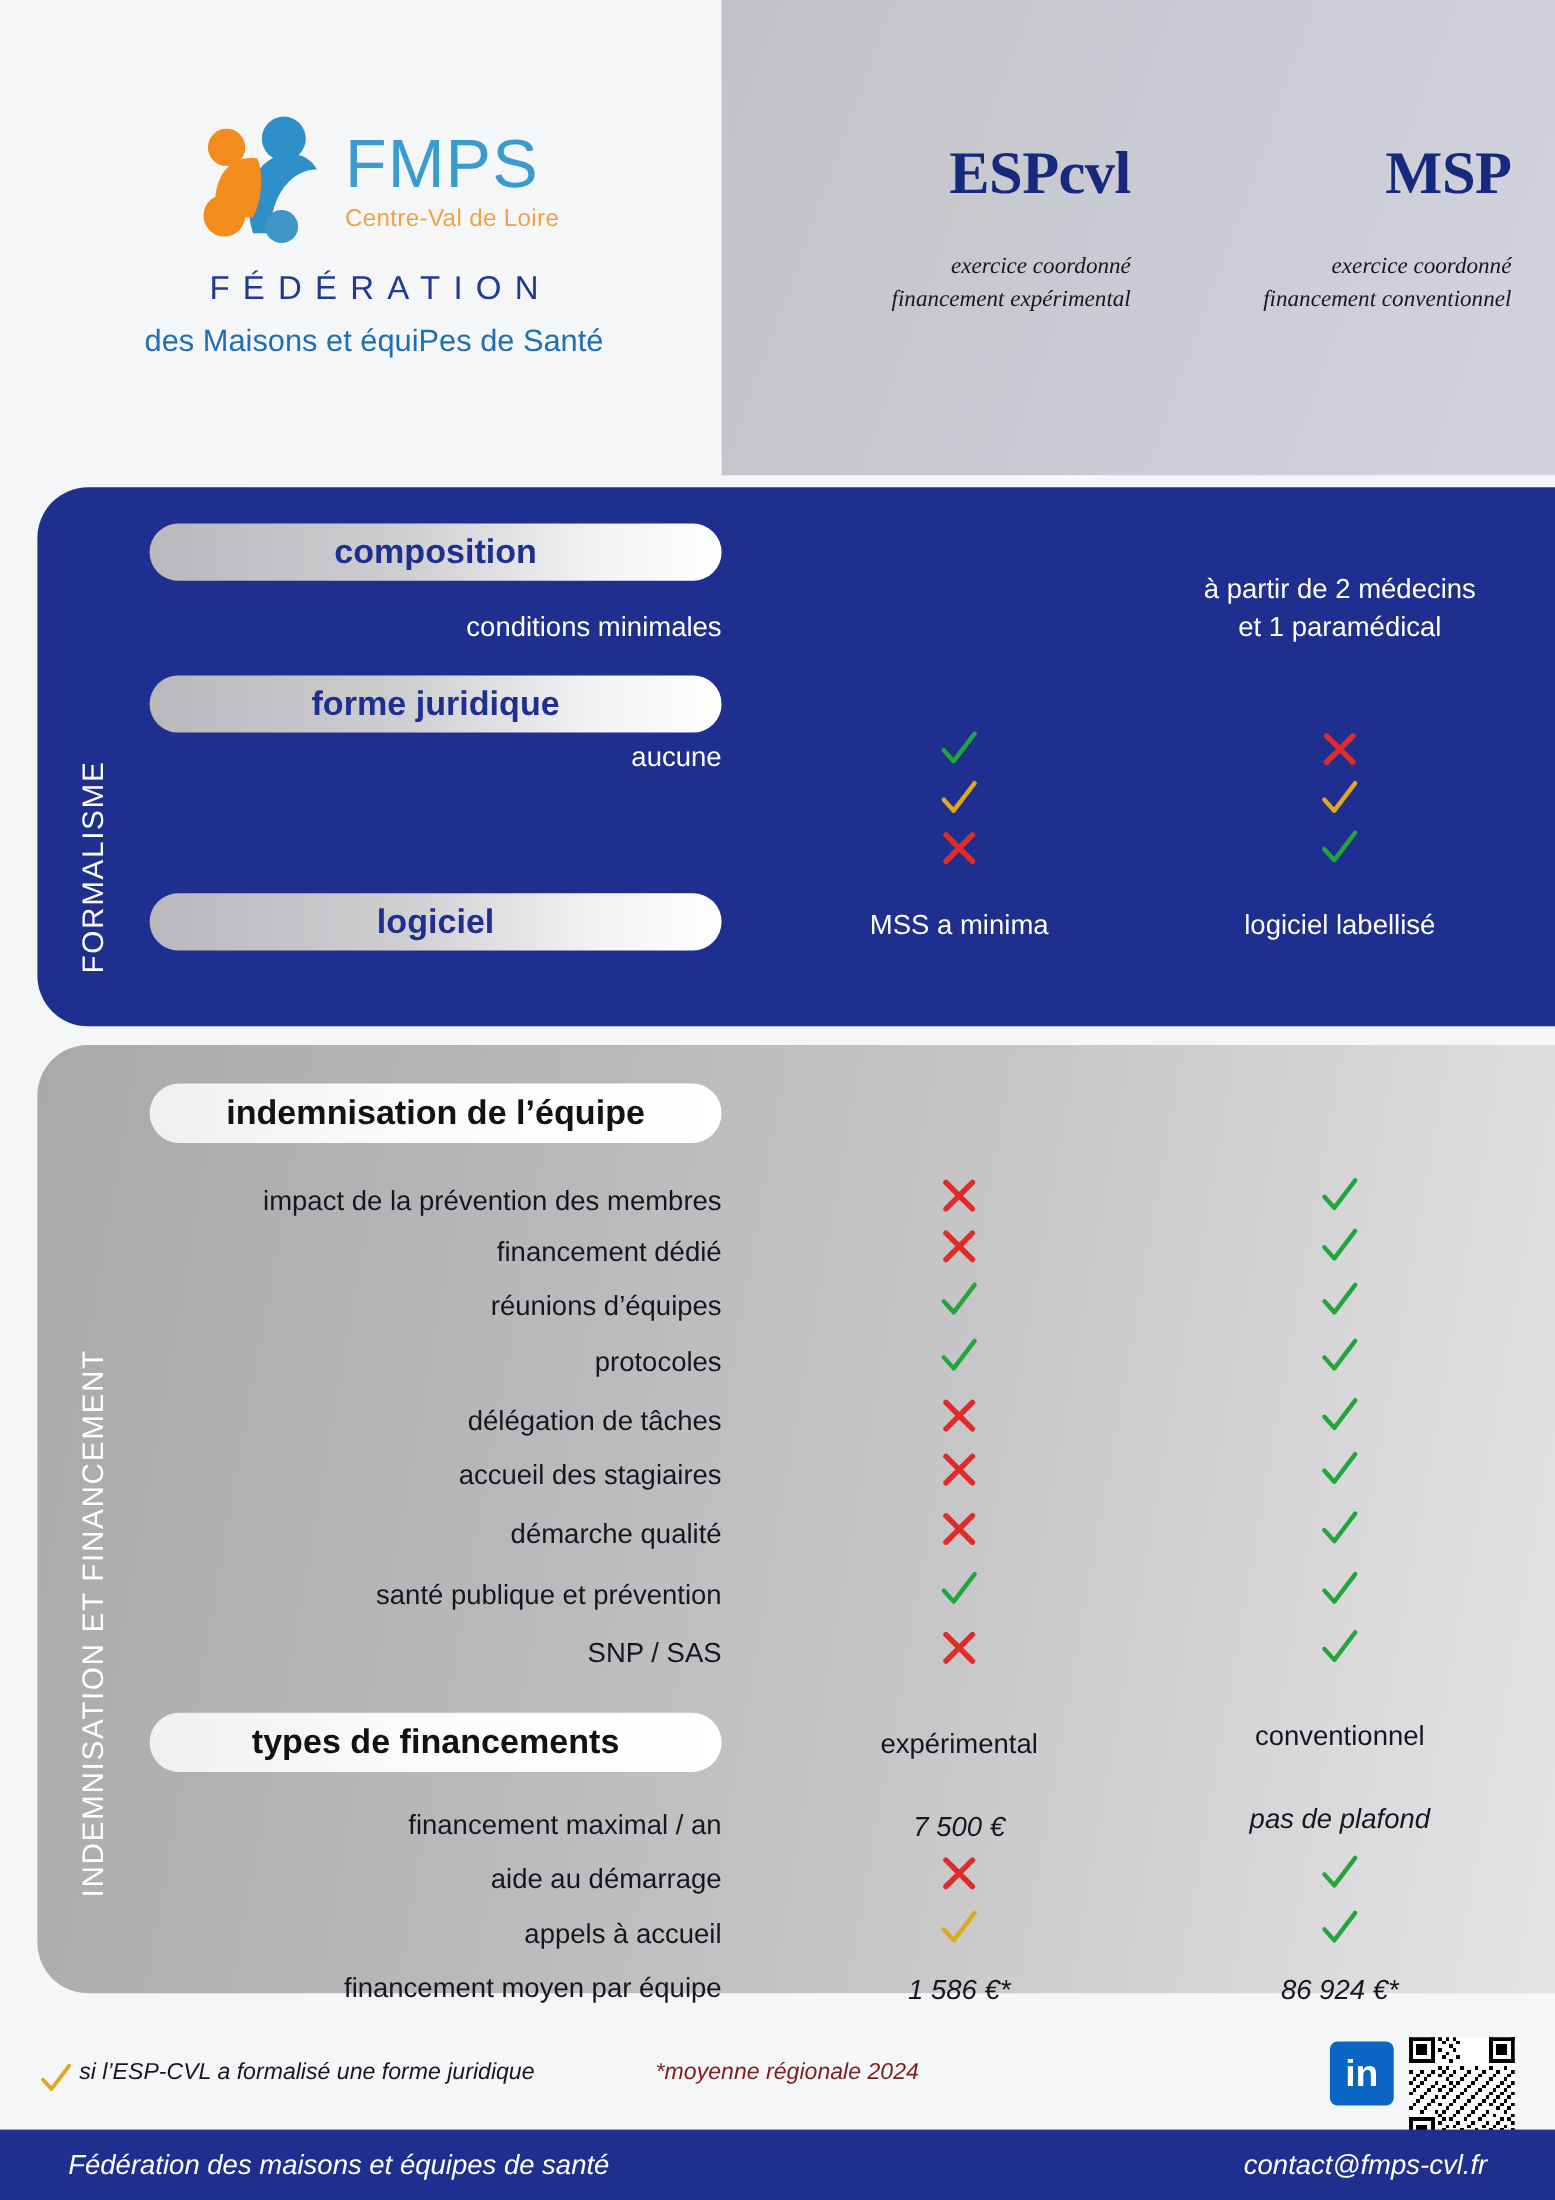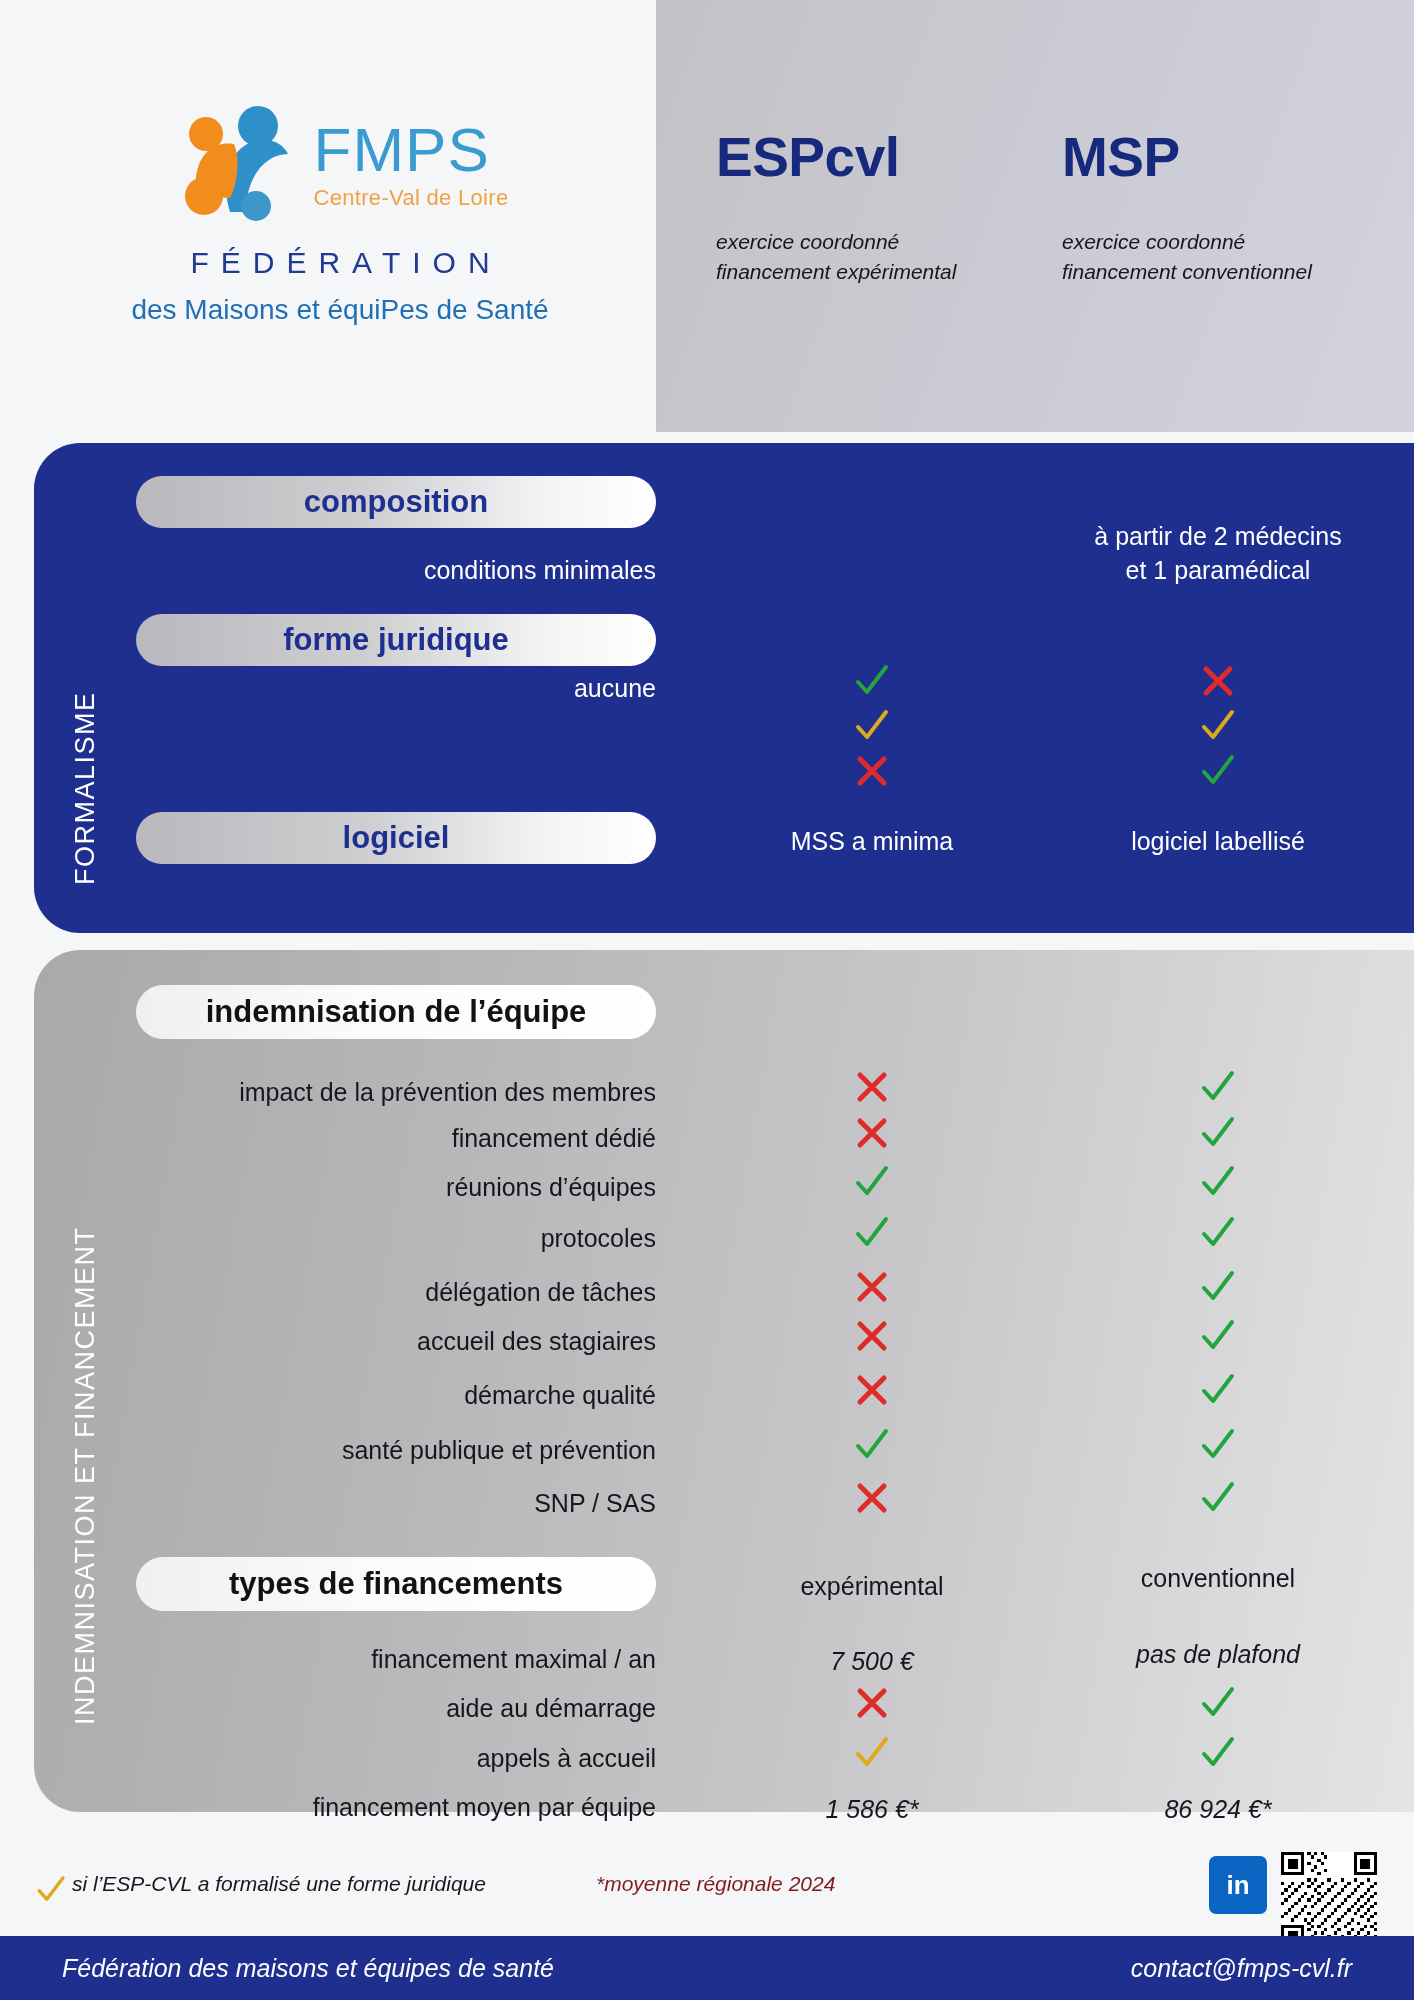--- a/index.html
+++ b/index.html
@@ -23,21 +23,21 @@
   .logo-mark{width:128px;height:128px;position:relative;flex:0 0 auto;}
   .logo-text{display:flex;flex-direction:column;align-items:flex-start;line-height:1;}
   .logo-fmps{font-size:62px;color:#3a9bd0;letter-spacing:1px;font-weight:400;}
   .logo-cvl{font-size:22px;color:#f0a243;margin-top:6px;letter-spacing:.3px;}
   .fed-word{
     margin-top:18px;font-size:30px;color:#1f3a93;letter-spacing:12px;
     font-weight:400;padding-left:12px;
   }
   .fed-sub{margin-top:14px;font-size:28px;color:#1f6fb5;font-weight:400;}
 
-  .col-head{position:absolute;top:0;width:312px;text-align:left;}
+  .col-head{position:absolute;top:0;width:312px;text-align:right;font-family:Liberation Serif, serif;}
   .col-head.c1{left:716px;}
   .col-head.c2{left:1062px;}
   .col-title{font-size:55px;font-weight:bold;color:#16297d;margin-top:125px;letter-spacing:-.5px;}
   .col-sub{font-size:21px;font-style:italic;color:#16171c;line-height:1.45;margin-top:38px;}
 
   
   .blue-panel{
     position:absolute;left:34px;top:443px;width:1380px;height:490px;
     background:#1e2f8f;border-radius:46px 0 0 46px;
   }
@@ -95,21 +95,21 @@
   }
 
   
   .footnote{position:absolute;left:34px;top:1862px;width:1380px;height:70px;}
   .fn-check{position:absolute;left:0px;top:10px;}
   .fn-text{position:absolute;left:38px;top:10px;font-size:21px;font-style:italic;color:#16171c;}
   .fn-text2{position:absolute;left:562px;top:10px;font-size:21px;font-style:italic;color:#7f1d1d;}
 
   .linkedin{
     position:absolute;left:1209px;top:1856px;width:58px;height:58px;
-    background:#0a66c2;border-radius:7px;color:#fff;font-weight:bold;font-size:26px;
+    background:#0a66c2;border-radius:7px;color:#fff;font-weight:bold;font-size:34px;
     display:flex;align-items:center;justify-content:center;font-family:"Liberation Sans",sans-serif;
   }
   .qr{position:absolute;left:1281px;top:1852px;width:96px;height:96px;}
 
   
   .footer{
     position:absolute;left:0;top:1936px;width:1414px;height:64px;background:#1e2f8f;
   }
   .footer-left{position:absolute;left:62px;top:18px;font-size:25px;font-style:italic;color:#ffffff;}
   .footer-right{position:absolute;right:62px;top:18px;font-size:25px;font-style:italic;color:#ffffff;}

